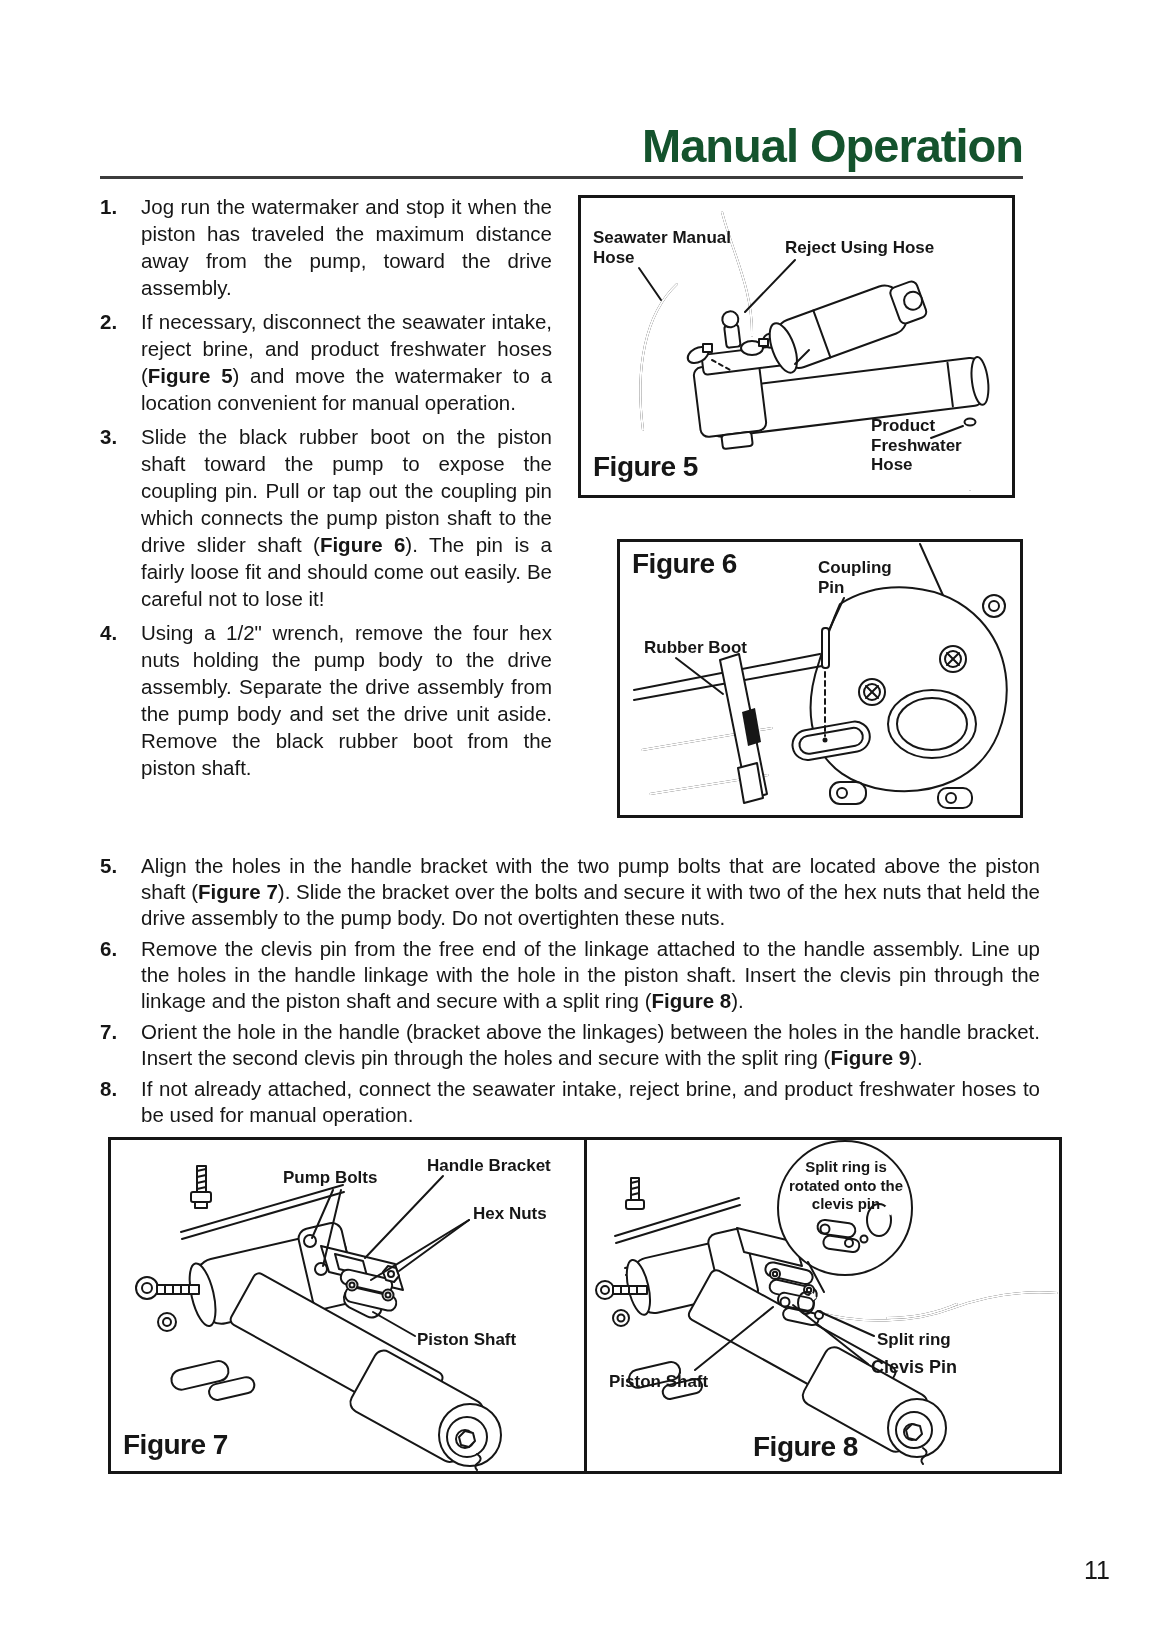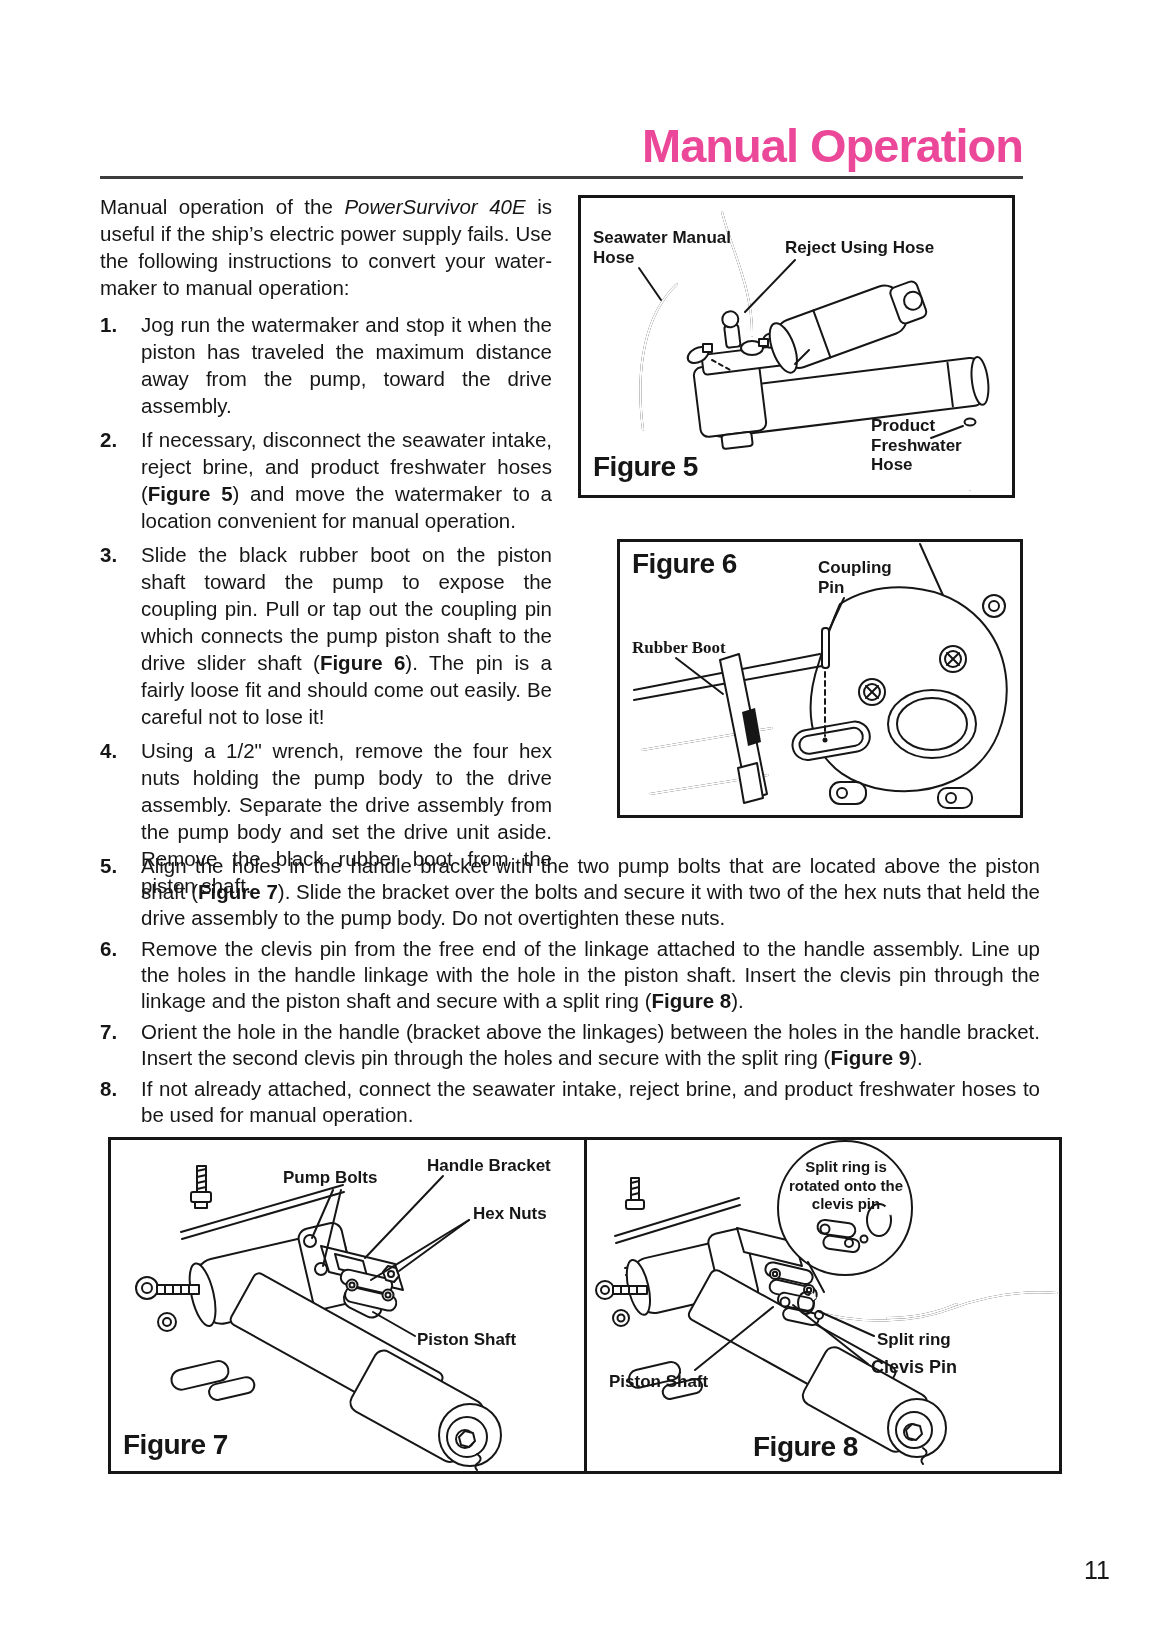--- a/index.html
+++ b/index.html
@@ -1,19 +1,19 @@
 <!DOCTYPE html>
 <html><head>
 <meta charset="utf-8">
 <style>
   html,body{margin:0;padding:0;background:#ffffff;}
   .page{position:relative;width:1157px;height:1637px;background:#fff;overflow:hidden;
         font-family:"Liberation Sans",sans-serif;color:#161616;}
   .title{position:absolute;top:118px;right:134px;font-size:47px;font-weight:bold;
-         color:#ec4899;letter-spacing:-1px;white-space:nowrap;}
+         color:#14532d;letter-spacing:-1px;white-space:nowrap;}
   .title-rule{position:absolute;top:176px;left:100px;width:923px;height:3px;background:#3c3c3c;}
   .left-col{position:absolute;top:193px;left:100px;width:452px;font-size:20.5px;line-height:27px;}
   .intro{margin:0 0 10px 0;text-align:justify;}
   .i{font-style:italic}
   .b{font-weight:bold}
   .step{display:flex;margin-bottom:7px;}
   .step-num{font-weight:bold;flex:0 0 41px;}
   .step-text{flex:1;text-align:justify;}
   .wide{position:absolute;left:100px;top:853px;width:940px;font-size:20.5px;line-height:26px;}
   .wide .step{margin-bottom:5px;}
@@ -35,21 +35,20 @@
 </style>
 </head>
 <body>
 
 <div class="page">
 
   <div class="title">Manual Operation</div>
   <div class="title-rule"></div>
 
   <div class="left-col">
-    <p class="intro"><span>Manual operation of the </span><span class="i">PowerSurvivor 40E</span><span> is useful if the ship’s electric power supply fails. Use the following instructions to convert your water-maker to manual operation:</span></p>
     <div>
         <div class="step">
           <span class="step-num">1.</span>
           <span class="step-text"><span>Jog run the watermaker and stop it when the piston has traveled the maximum distance away from the pump, toward the drive assembly.</span></span>
         </div>
         <div class="step">
           <span class="step-num">2.</span>
           <span class="step-text"><span>If necessary, disconnect the seawater intake, reject brine, and product freshwater hoses (</span><span class="b">Figure 5</span><span>) and move the watermaker to a location convenient for manual operation.</span></span>
         </div>
         <div class="step">
@@ -166,21 +165,21 @@
         <circle class="k" cx="205" cy="198" r="2.5"></circle>
       </g>
       <g>
         <line class="s" x1="224" y1="56" x2="210" y2="86" stroke-width="2.5"></line>
         <line class="s" x1="56" y1="116" x2="103" y2="152" stroke-width="2.5"></line>
       </g>
     </svg>
     <div class="fig-caption" style="left:12px;top:6px;">Figure 6</div>
     <div class="fig-label" style="left:198px;top:16px;">Coupling
 Pin</div>
-    <div class="fig-label" style="left:12px;top:96px;font-family:Liberation Serif, serif;">Rubber Boot</div>
+    <div class="fig-label" style="left:24px;top:96px;">Rubber Boot</div>
   </div>
 
   <div class="wide">
       <div class="step">
         <span class="step-num">5.</span>
         <span class="step-text"><span>Align the holes in the handle bracket with the two pump bolts that are located above the piston shaft (</span><span class="b">Figure 7</span><span>). Slide the bracket over the bolts and secure it with two of the hex nuts that held the drive assembly to the pump body. Do not overtighten these nuts.</span></span>
       </div>
       <div class="step">
         <span class="step-num">6.</span>
         <span class="step-text"><span>Remove the clevis pin from the free end of the linkage attached to the handle assembly. Line up the holes in the handle linkage with the hole in the piston shaft. Insert the clevis pin through the linkage and the piston shaft and secure with a split ring (</span><span class="b">Figure 8</span><span>).</span></span>

